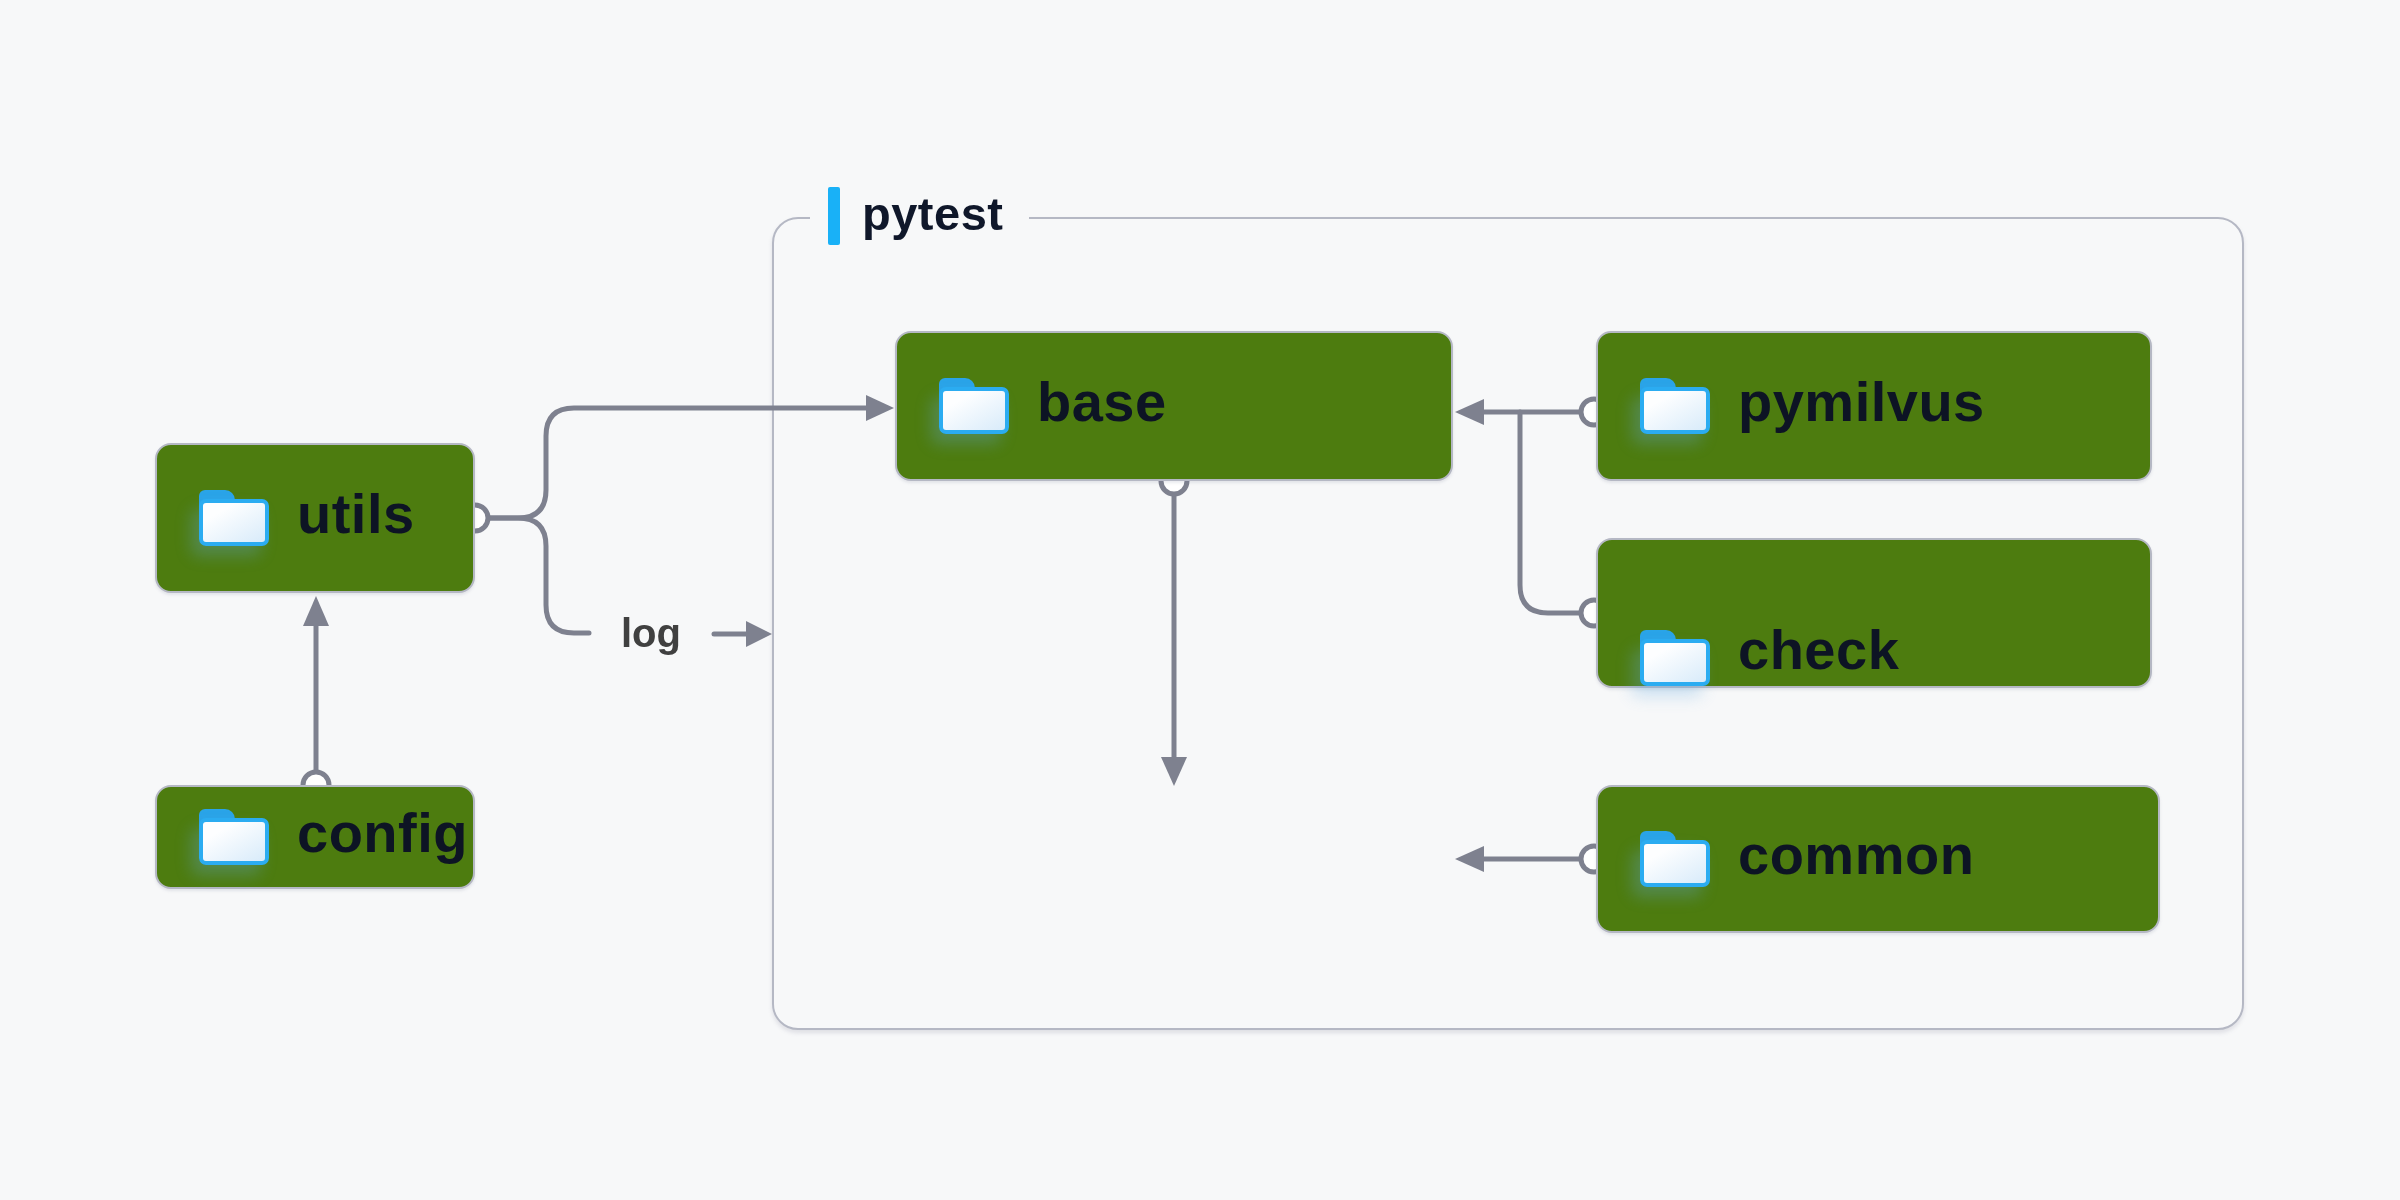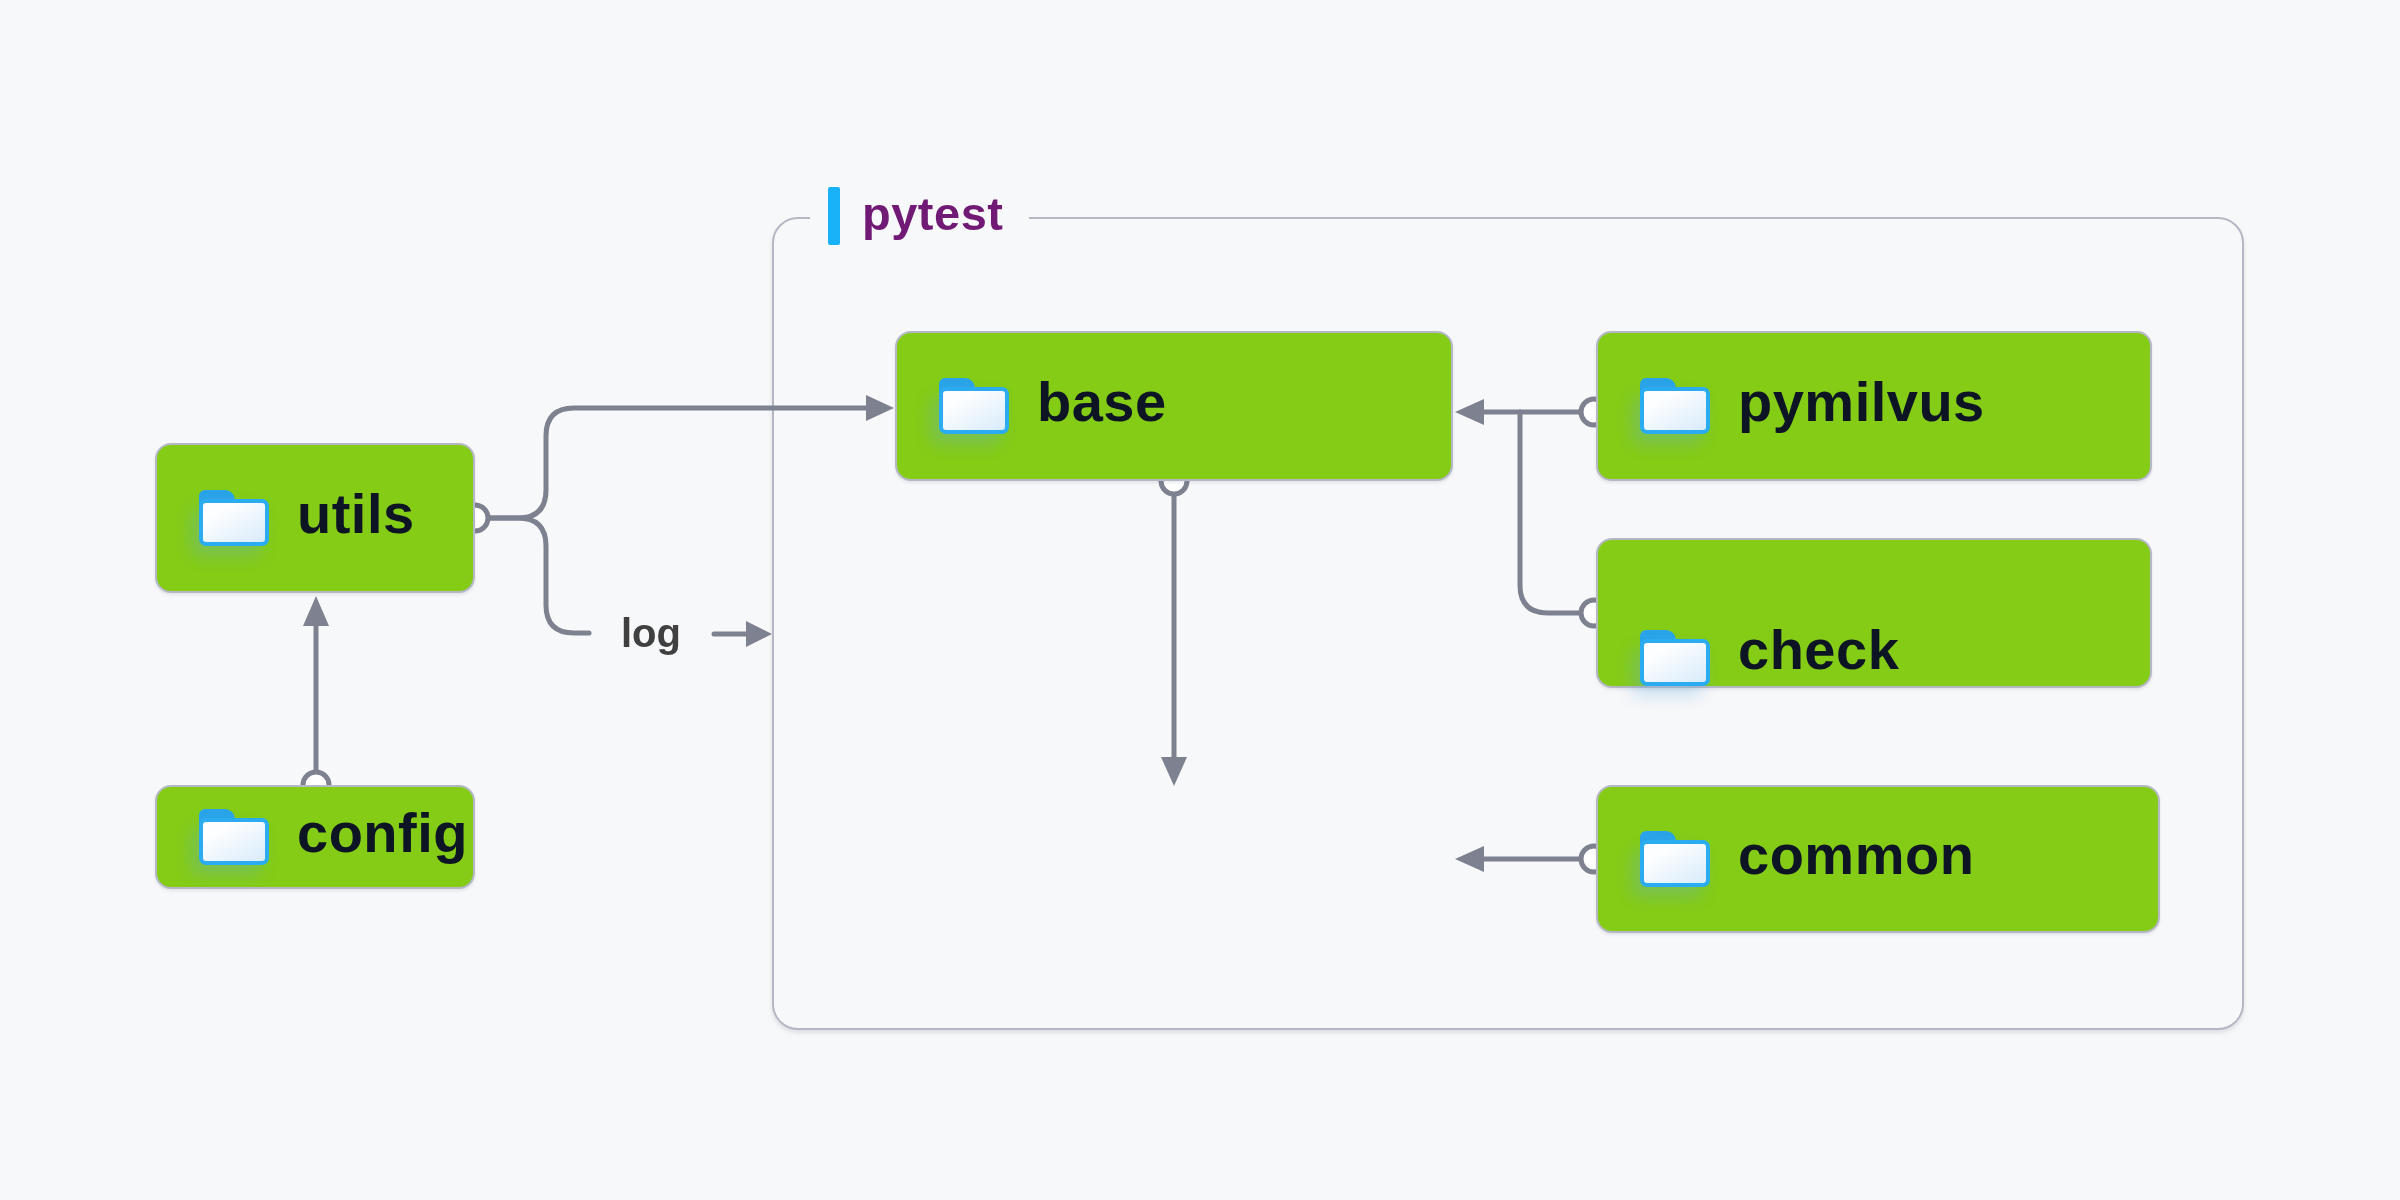--- a/index.html
+++ b/index.html
@@ -45,37 +45,37 @@
   .accent-bar {
     display: inline-block;
     width: 12px;
     height: 58px;
     background: #19b1f7;
     border-radius: 2px;
   }
   .group-title {
     font-size: 47px;
     font-weight: 700;
-    color: #701a75;
+    color: #0f172a;
     letter-spacing: 0.5px;
     line-height: 1;
     padding-bottom: 6px;
   }
   
   .wires {
     position: absolute;
     left: 0;
     top: 0;
     z-index: 2;
   }
   
   .node {
     position: absolute;
     height: 150px;
-    background: #84cc16;
+    background: #4d7c0f;
     border: 2px solid #b5b8c4;
     border-radius: 16px;
     box-shadow: 0 2px 3px rgba(110, 112, 140, 0.15);
     box-sizing: border-box;
     display: flex;
     align-items: center;
     padding-left: 42px;
     gap: 28px;
     z-index: 3;
   }

